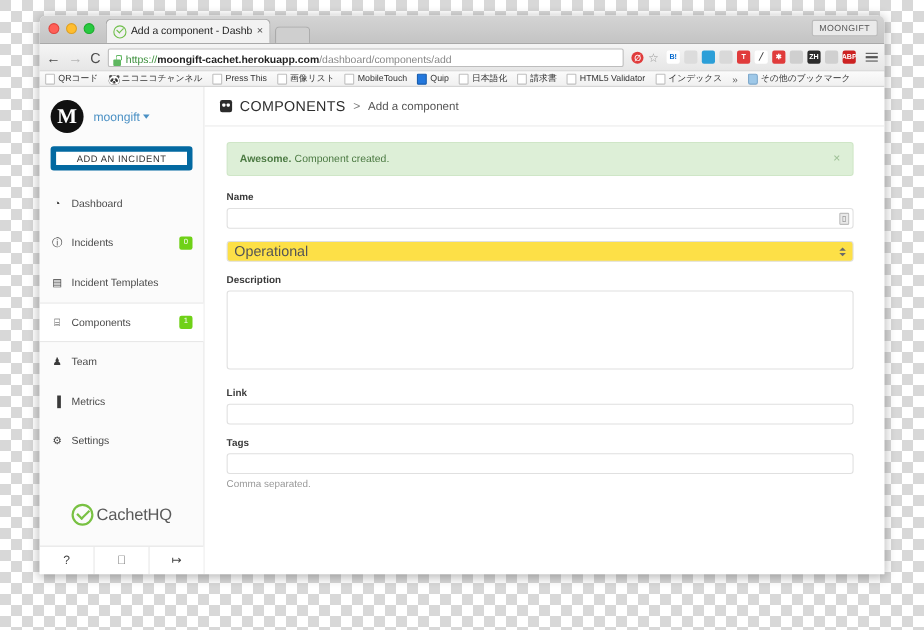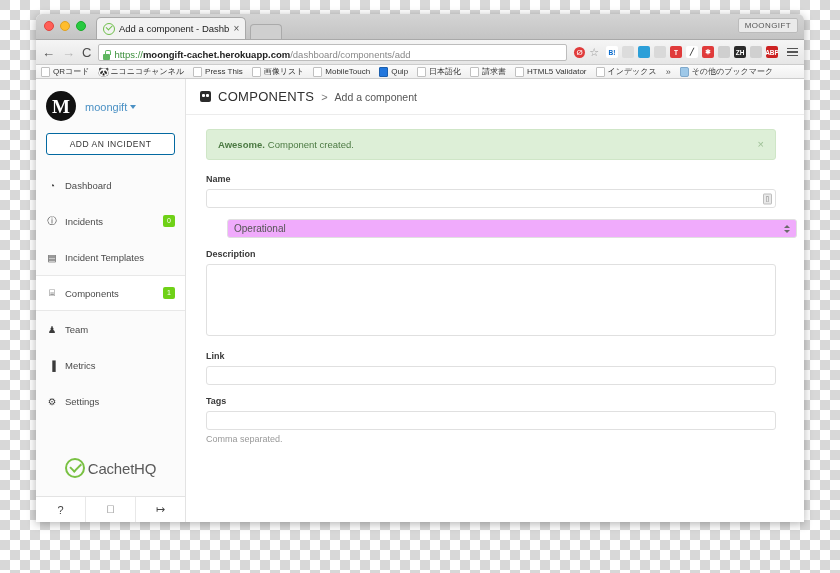--- a/index.html
+++ b/index.html
@@ -247,21 +247,21 @@
     border-top: 4px solid #4a90c4;
     display: inline-block;
     margin-left: 3px;
     vertical-align: middle;
   }
 
   .add-incident-btn {
     margin: 2px 10px 12px 10px;
     height: 22px;
     background: #fff;
-    border: 1px solid #0369a1;
+    border: 5px solid #0369a1;
     border-radius: 3px;
     font-size: 8.5px;
     letter-spacing: .5px;
     color: #333;
     display: flex;
     align-items: center;
     justify-content: center;
     cursor: pointer;
   }
 
@@ -426,29 +426,28 @@
     background: #e9e9e9;
     display: flex; align-items: center; justify-content: center;
     font-size: 7px; color: #777;
     cursor: pointer;
   }
   .select {
     width: 100%;
     height: 19px;
     border: 1px solid #e0e0e0;
     border-radius: 3px;
-    background: #f0abfc;
-    font-size: 10px;
+    background: #fde047;
+    font-size: 13px;
     color: #555;
     padding: 0 18px 0 6px;
     display: flex;
     align-items: center;
     position: relative;
     cursor: pointer;
-    margin-left: 21px;
   }
   .select-arrows {
     position: absolute;
     right: 6px; top: 50%;
     transform: translateY(-50%);
     display: flex; flex-direction: column; gap: 2px;
   }
   .select-arrows i {
     width: 0; height: 0;
     border-left: 3px solid transparent;

